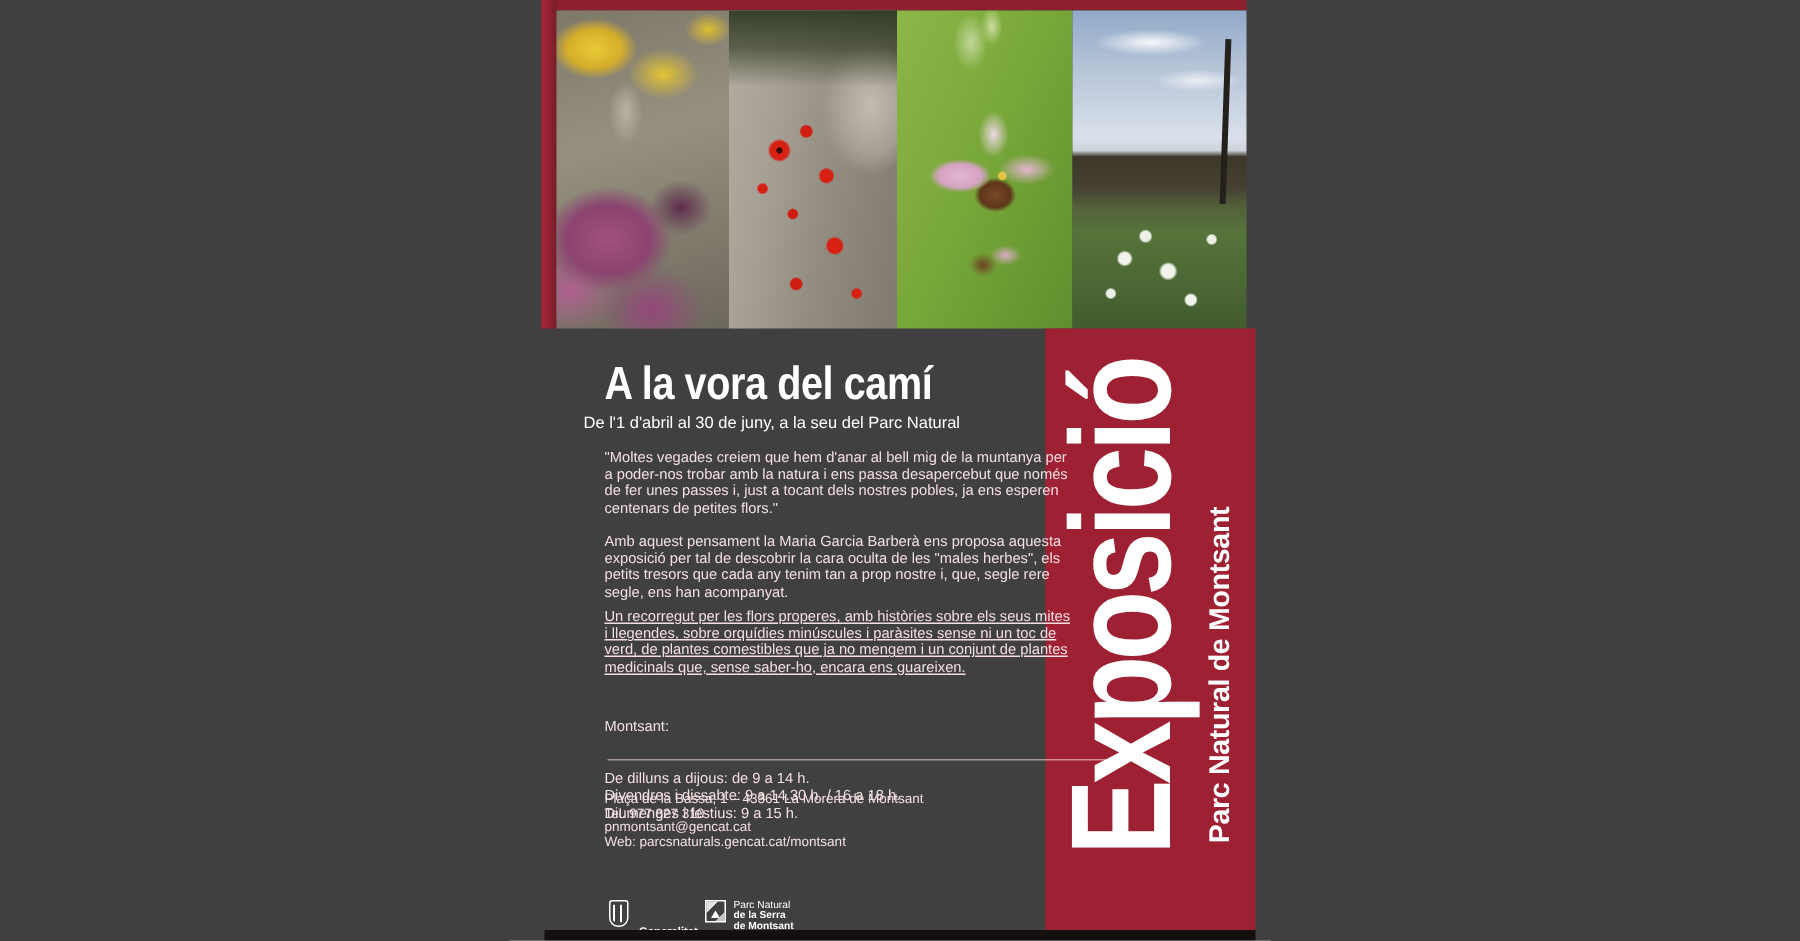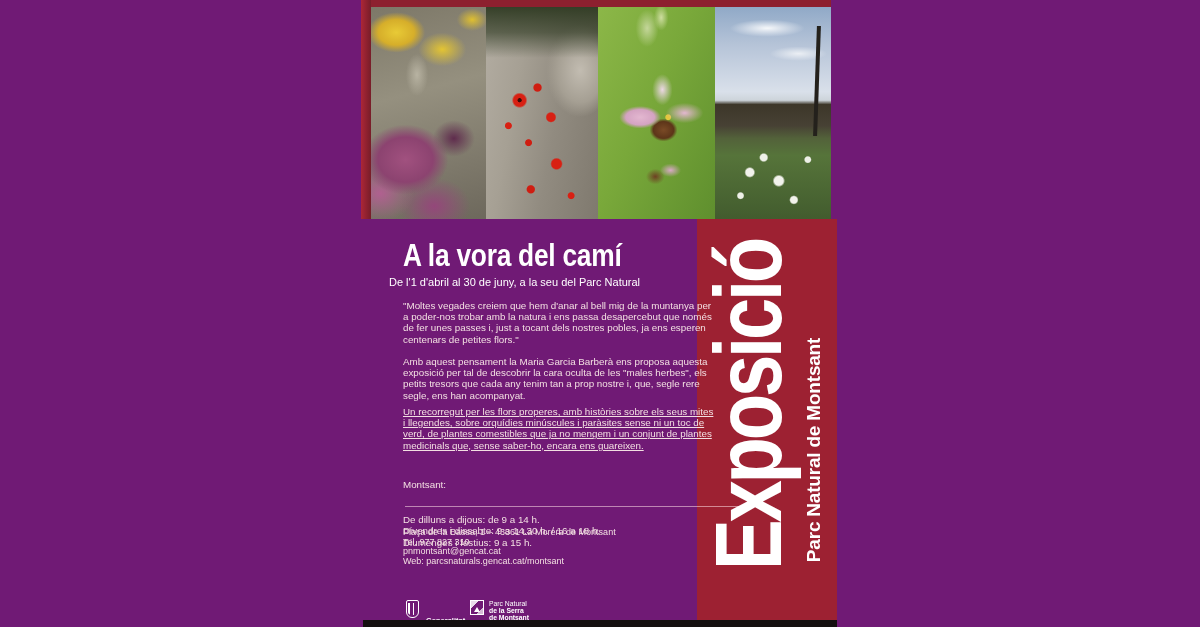--- a/index.html
+++ b/index.html
@@ -1,19 +1,19 @@
 <!DOCTYPE html>
 <html><head>
 <meta charset="utf-8">
 <style>
   html,body { margin:0; padding:0; }
   body { font-family:"Liberation Sans", sans-serif; }
   .stage {
     position:relative; width:1200px; height:627px;
-    background:#701a75; overflow:hidden;
+    background:#404040; overflow:hidden;
   }
   .abs { position:absolute; }
 
   
   .top-strip  { left:362px; top:0; width:469px; height:7px; background:#8d202f; }
   .left-strip { left:361px; top:0; width:10px; height:219px;
                 background:linear-gradient(90deg,#ac2637,#771d29); }
   .photo-band { left:371px; top:7px; height:212px; display:flex; }
   .photo { height:212px; }
 

